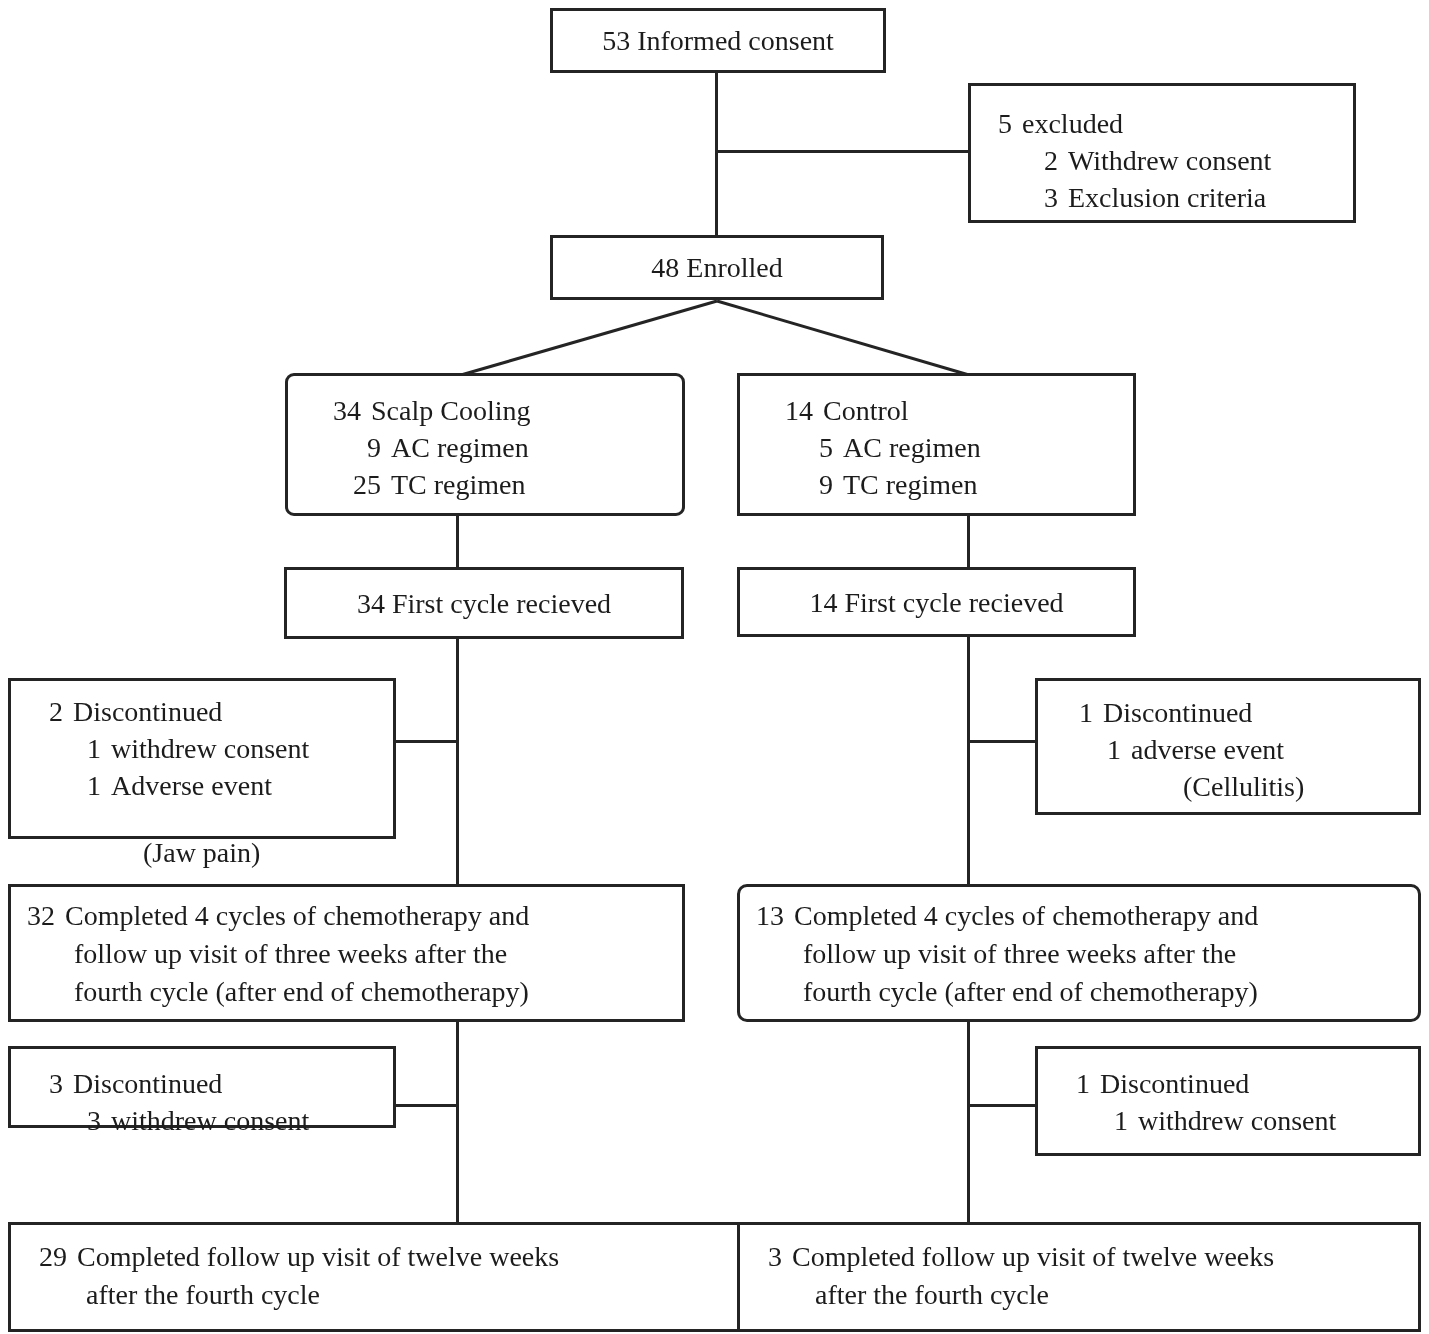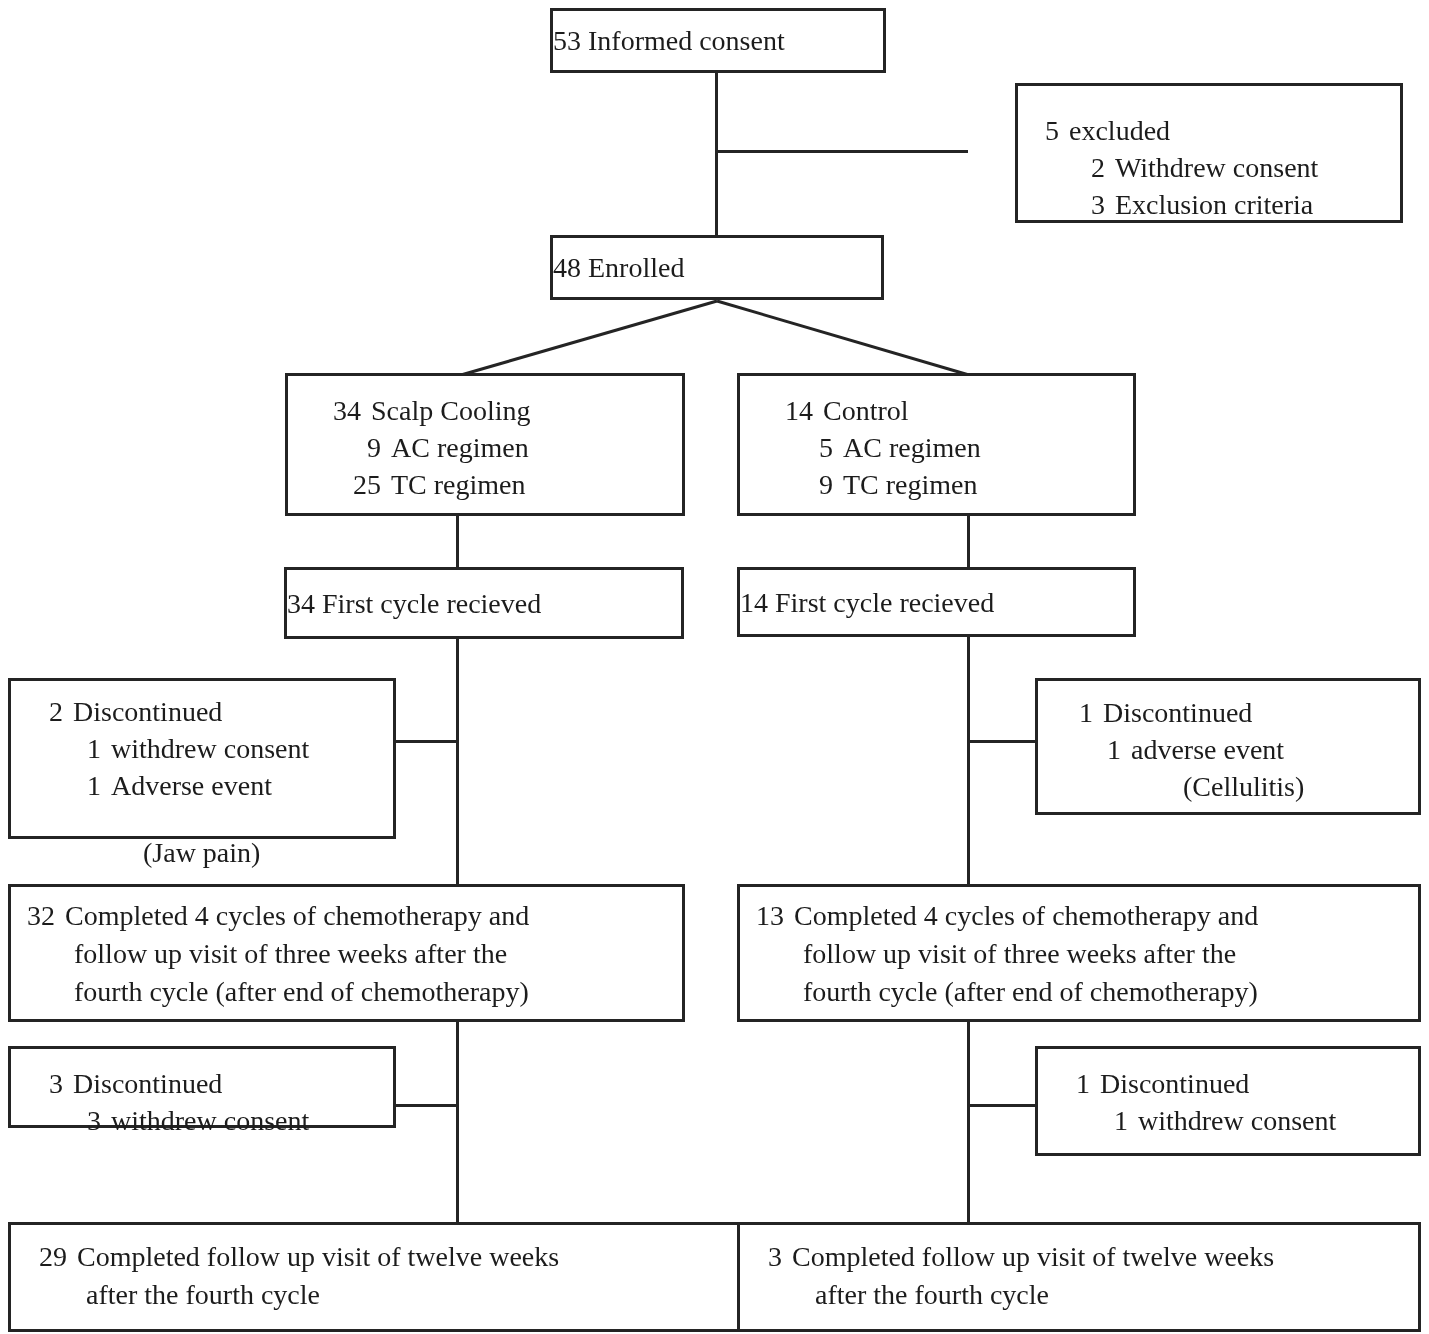--- a/index.html
+++ b/index.html
@@ -7,26 +7,26 @@
     position:relative; width:1429px; height:1334px;
     background:#ffffff; color:#1c1c1c;
     font-family:"Liberation Serif", serif;
     font-size:28px;
   }
   .box {
     position:absolute; box-sizing:border-box;
     border:3px solid #242424; background:#ffffff;
     line-height:37px;
   }
-  .box.center { display:flex; align-items:center; justify-content:flex-start; text-align:center; }
+  .box.center { display:flex; align-items:center; justify-content:center; text-align:center; }
   .ln { white-space:nowrap; }
   .n0 { margin-right:10px; }
   .num { display:inline-block; min-width:28px; text-align:right; margin-right:10px; }
   
-  .pad-b  { padding:26px 8px 0 27px;margin-left:47px; }
+  .pad-b  { padding:19px 8px 0 27px; }
   .sub-b  { padding-left:32px; }
   .pad-de { padding:16px 8px 0 45px; }
   .sub-de { padding-left:20px; }
   .pad-h  { padding:12px 8px 0 38px; }
   .sub-h  { padding-left:24px; }
   .p2     { padding-left:94px;margin-top:30px; }
   .pad-i  { padding:13px 8px 0 41px; }
   .sub-i  { padding-left:14px; }
   .p2b    { padding-left:104px; }
   .pad-j  { padding:10px 10px 0 16px; line-height:38px; }
@@ -68,21 +68,21 @@
   <div class="box pad-b" style="left:968px; top:83px; width:388px; height:140px;">
     <div class="ln"><span class="n0">5</span><span>excluded</span></div>
     <div class="ln sub-b"><span class="num">2</span><span>Withdrew consent</span></div>
     <div class="ln sub-b"><span class="num">3</span><span>Exclusion criteria</span></div>
   </div>
 
   <div class="box center" style="left:550px; top:235px; width:334px; height:65px;">
     <div class="ln">48 Enrolled</div>
   </div>
 
-  <div class="box pad-de" style="left:285px; top:373px; width:400px; height:143px;">
+  <div class="box pad-de" style="left:285px; top:373px; width:400px; height:143px;border-radius:9px;">
     <div class="ln"><span class="n0">34</span><span>Scalp Cooling</span></div>
     <div class="ln sub-de"><span class="num">9</span><span>AC regimen</span></div>
     <div class="ln sub-de"><span class="num">25</span><span>TC regimen</span></div>
   </div>
 
   <div class="box pad-de" style="left:737px; top:373px; width:399px; height:143px;">
     <div class="ln"><span class="n0">14</span><span>Control</span></div>
     <div class="ln sub-de"><span class="num">5</span><span>AC regimen</span></div>
     <div class="ln sub-de"><span class="num">9</span><span>TC regimen</span></div>
   </div>
@@ -107,21 +107,21 @@
     <div class="ln sub-i"><span class="num">1</span><span>adverse event</span></div>
     <div class="ln p2b">(Cellulitis)</div>
   </div>
 
   <div class="box pad-j" style="left:8px; top:884px; width:677px; height:138px;">
     <div class="ln"><span class="n0">32</span><span>Completed 4 cycles of chemotherapy and</span></div>
     <div class="ln hang">follow up visit of three weeks after the</div>
     <div class="ln hang">fourth cycle (after end of chemotherapy)</div>
   </div>
 
-  <div class="box pad-j" style="left:737px; top:884px; width:684px; height:138px;">
+  <div class="box pad-j" style="left:737px; top:884px; width:684px; height:138px;border-radius:10px;">
     <div class="ln"><span class="n0">13</span><span>Completed 4 cycles of chemotherapy and</span></div>
     <div class="ln hang">follow up visit of three weeks after the</div>
     <div class="ln hang">fourth cycle (after end of chemotherapy)</div>
   </div>
 
   <div class="box pad-lm" style="left:8px; top:1046px; width:388px; height:82px;">
     <div class="ln"><span class="n0">3</span><span>Discontinued</span></div>
     <div class="ln sub-h"><span class="num">3</span><span>withdrew consent</span></div>
   </div>
 

